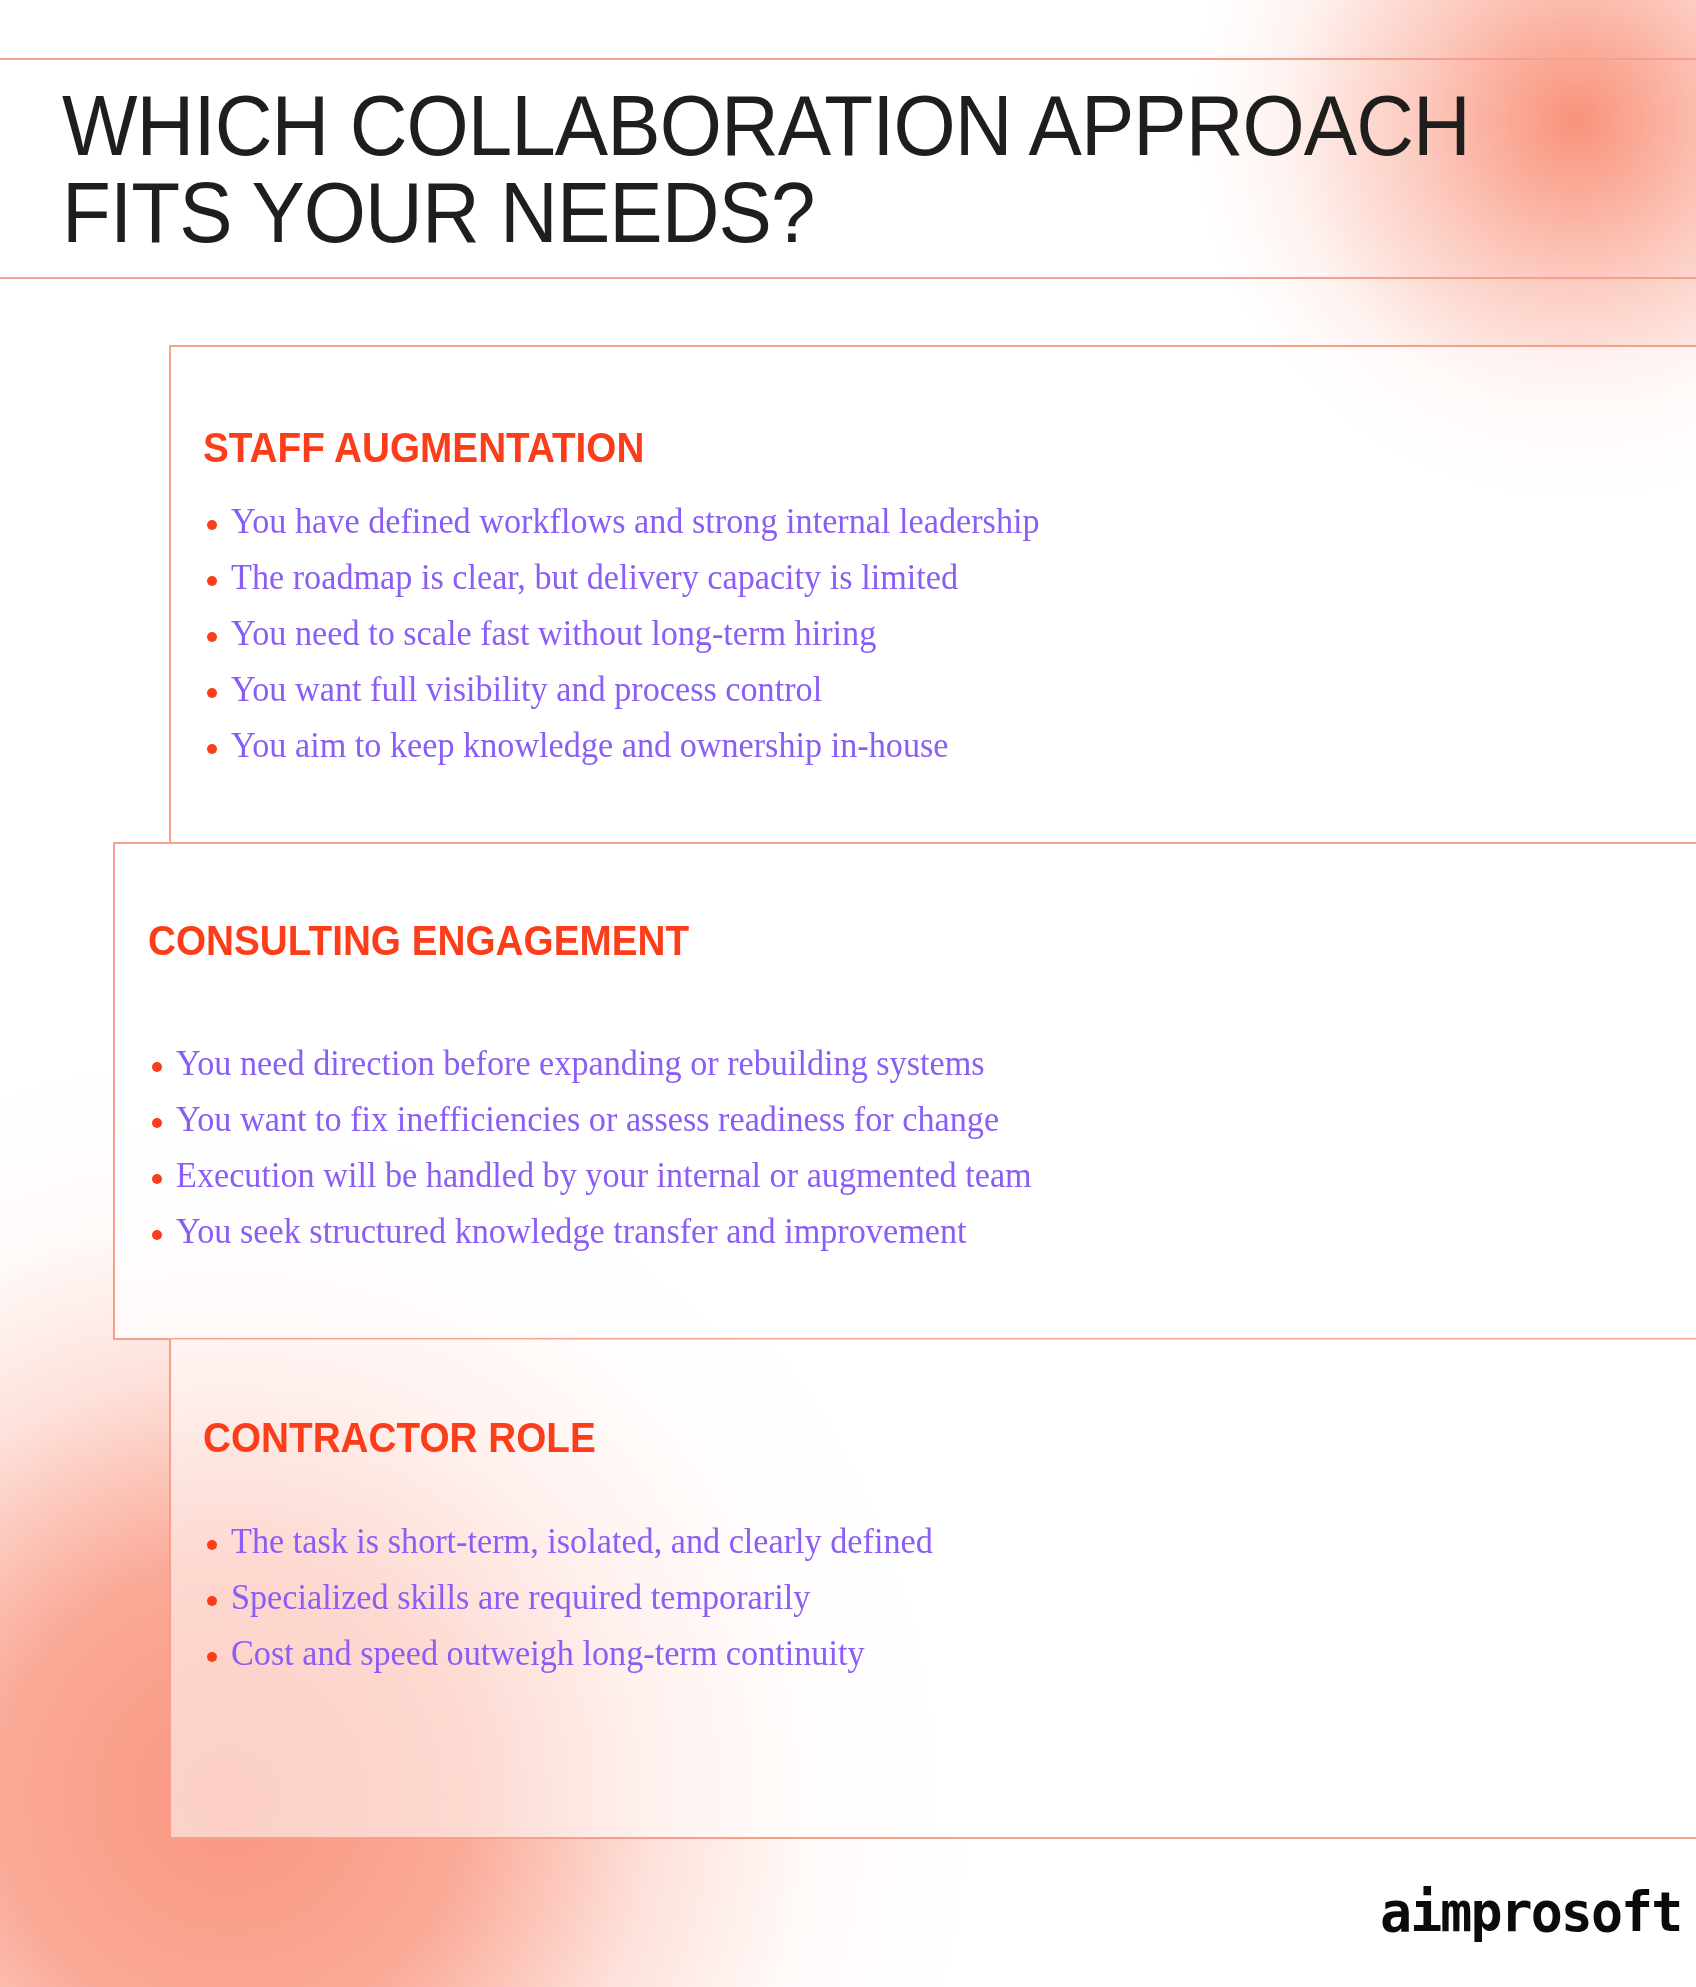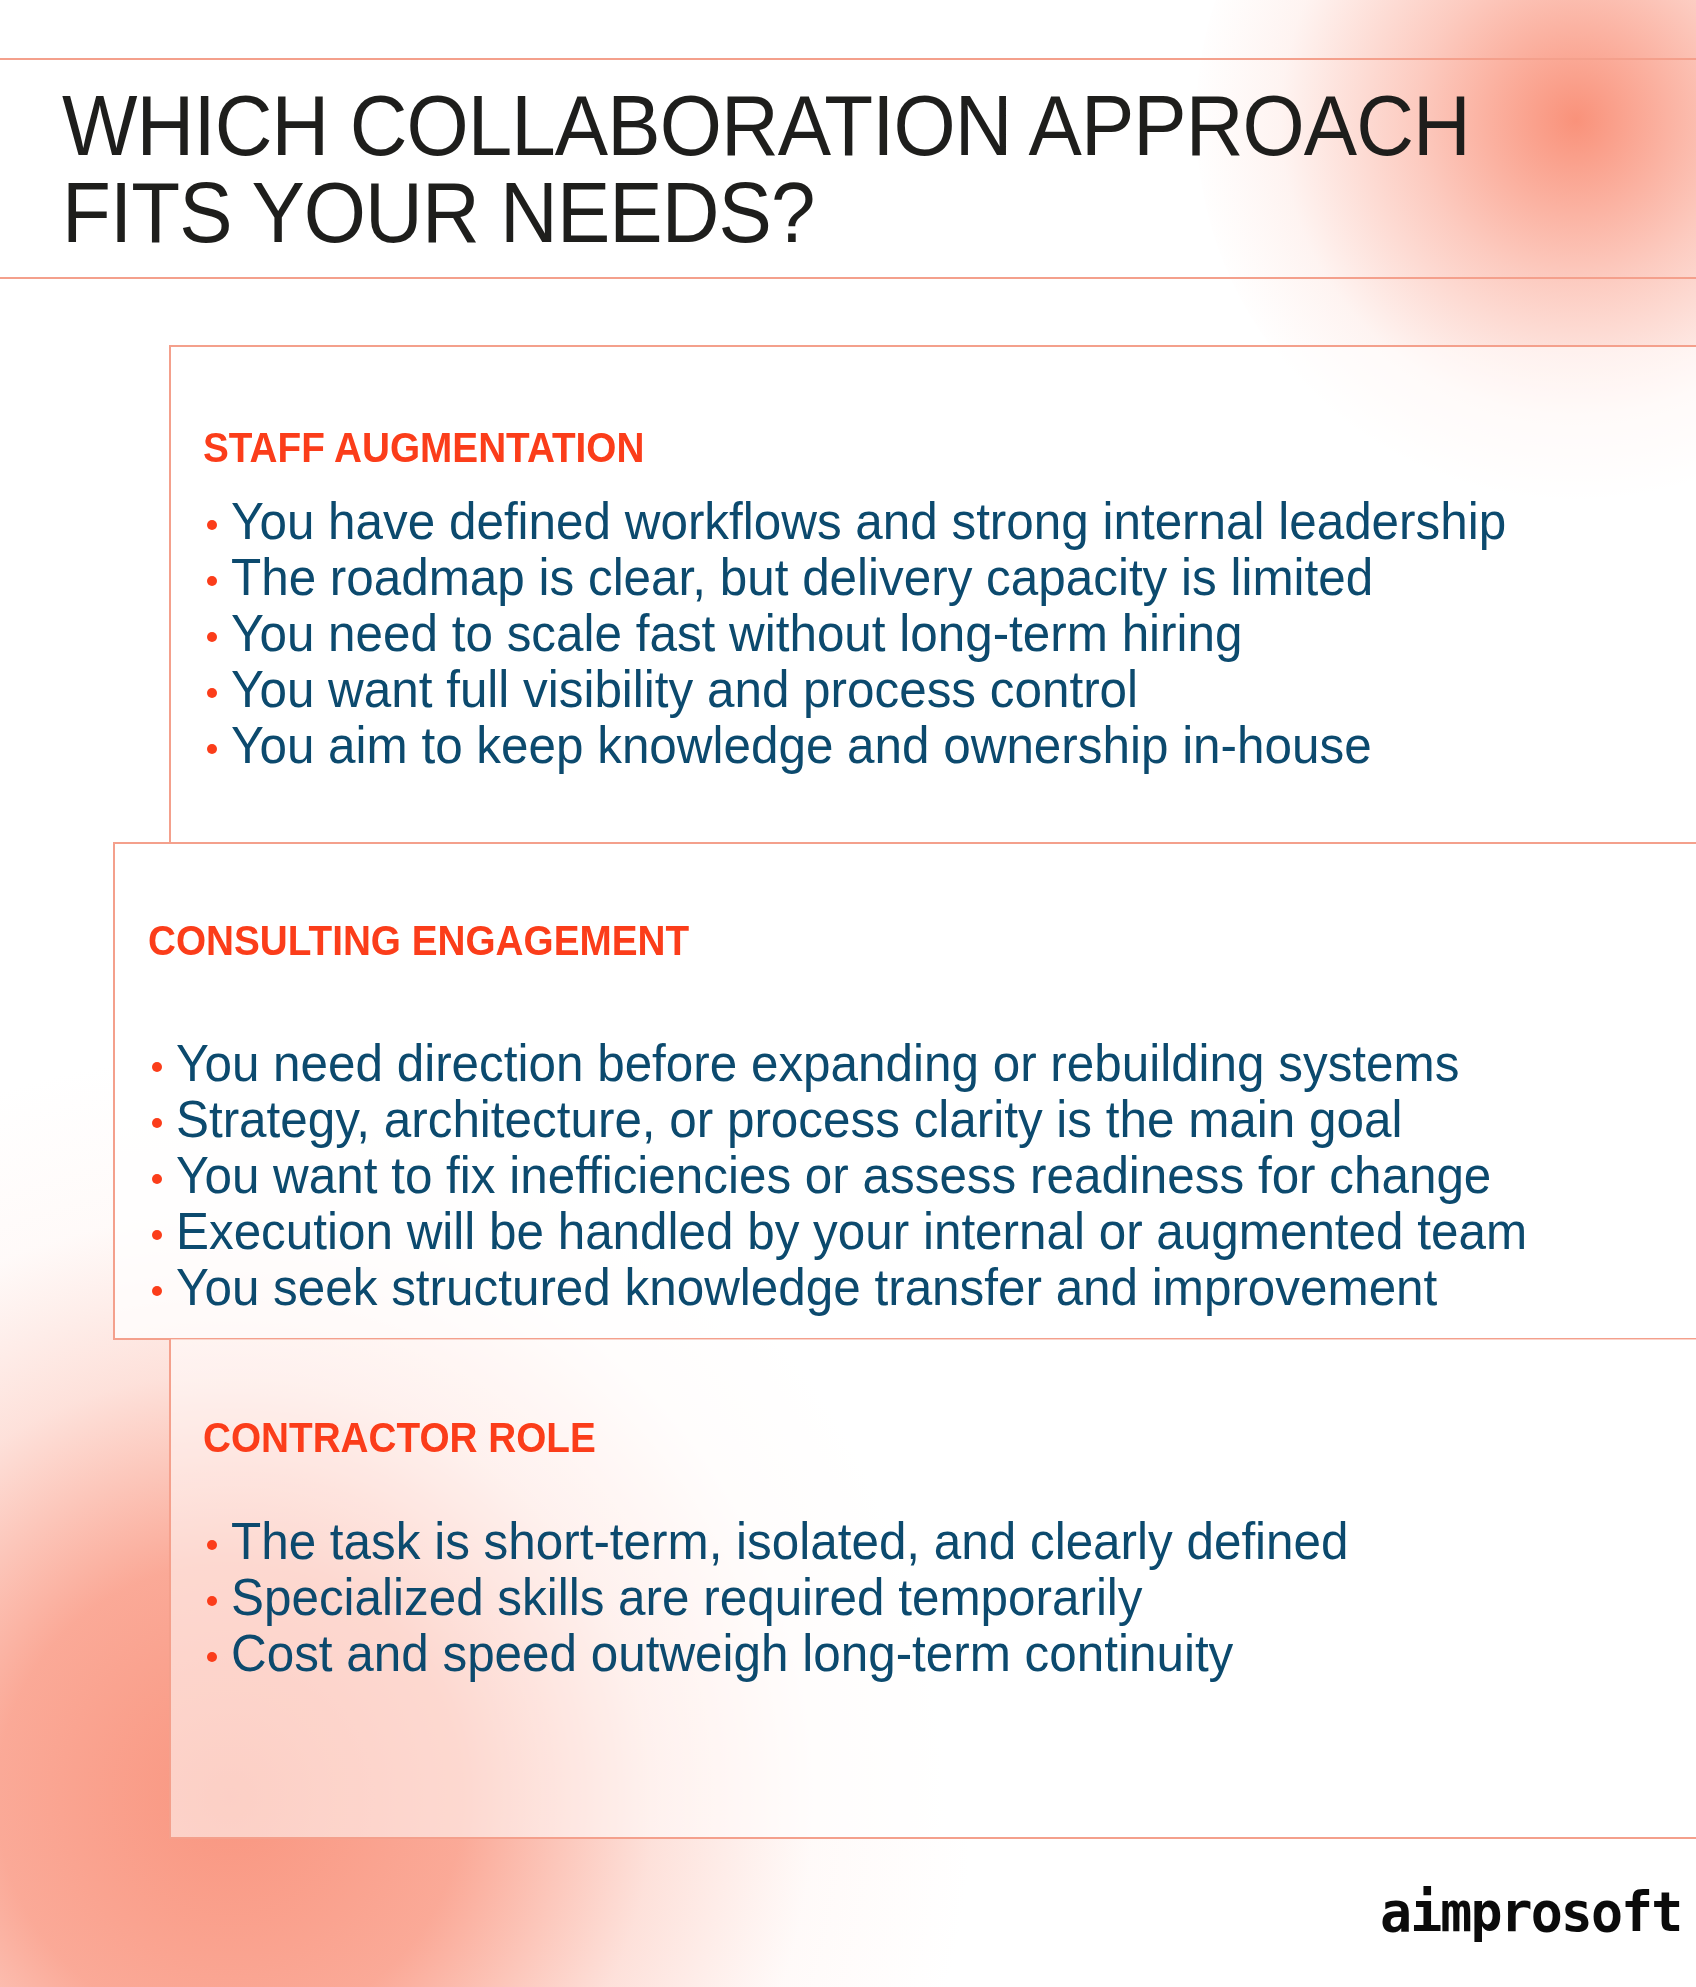--- a/index.html
+++ b/index.html
@@ -72,25 +72,25 @@
       white-space: nowrap;
     }
     .bullets {
       position: absolute;
       margin: 0;
       padding: 0;
       list-style: none;
     }
     .bullet-item {
       position: relative;
-      font-family: Liberation Sans, sans-serif;
-      font-size: 52px;
+      font-family: Liberation Serif, serif;
+      font-size: 36px;
       line-height: 56px;
       height: 56px;
-      color: #0c4a6e;
+      color: #8b5cf6;
       padding-left: 26px;
       white-space: nowrap;
     }
     .bullet-dot {
       position: absolute;
       left: 2px;
       top: 27px;
       width: 10px;
       height: 10px;
       border-radius: 50%;
@@ -136,21 +136,20 @@
     <li class="bullet-item"><span class="bullet-dot"></span><span class="bullet-text">You need to scale fast without long-term hiring</span></li>
     <li class="bullet-item"><span class="bullet-dot"></span><span class="bullet-text">You want full visibility and process control</span></li>
     <li class="bullet-item"><span class="bullet-dot"></span><span class="bullet-text">You aim to keep knowledge and ownership in-house</span></li>
   </ul>
 </section>
 
 <section class="card card-2">
   <h2 class="card-heading" style="left:33px; top:72px;">CONSULTING ENGAGEMENT</h2>
   <ul class="bullets" style="left:35px; top:143px;margin-top:48px;">
     <li class="bullet-item"><span class="bullet-dot"></span><span class="bullet-text">You need direction before expanding or rebuilding systems</span></li>
-    <li class="bullet-item"><span class="bullet-dot"></span><span class="bullet-text">Strategy, architecture, or process clarity is the main goal</span></li>
     <li class="bullet-item"><span class="bullet-dot"></span><span class="bullet-text">You want to fix inefficiencies or assess readiness for change</span></li>
     <li class="bullet-item"><span class="bullet-dot"></span><span class="bullet-text">Execution will be handled by your internal or augmented team</span></li>
     <li class="bullet-item"><span class="bullet-dot"></span><span class="bullet-text">You seek structured knowledge transfer and improvement</span></li>
   </ul>
 </section>
 
 <section class="card card-3">
   <h2 class="card-heading" style="left:32px; top:74px;">CONTRACTOR ROLE</h2>
   <ul class="bullets" style="left:34px; top:145px;margin-top:29px;">
     <li class="bullet-item"><span class="bullet-dot"></span><span class="bullet-text">The task is short-term, isolated, and clearly defined</span></li>

